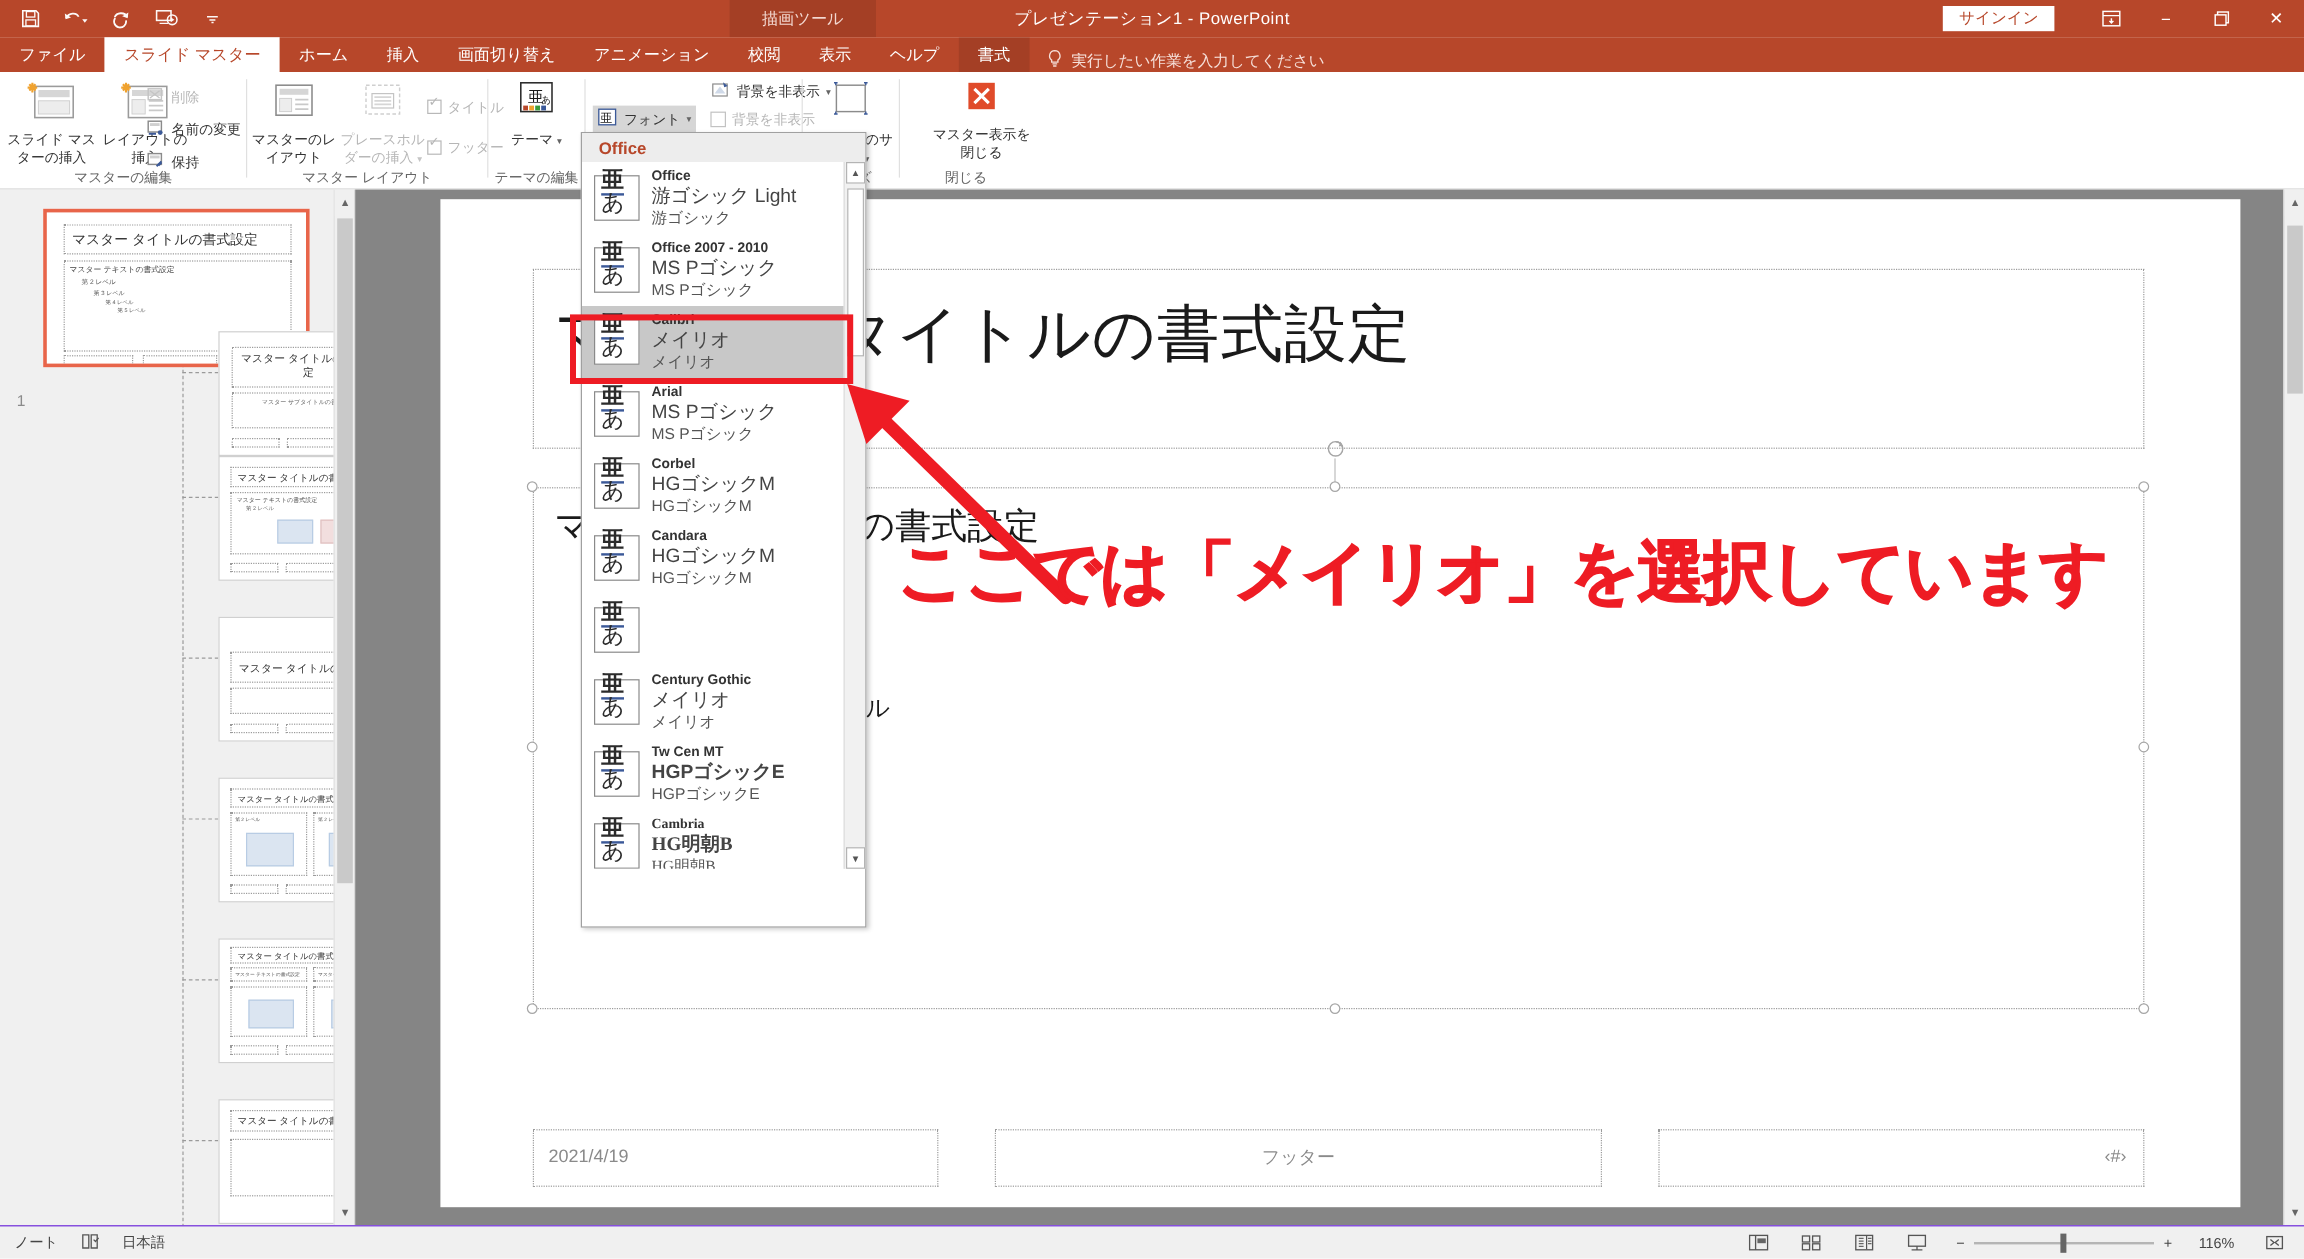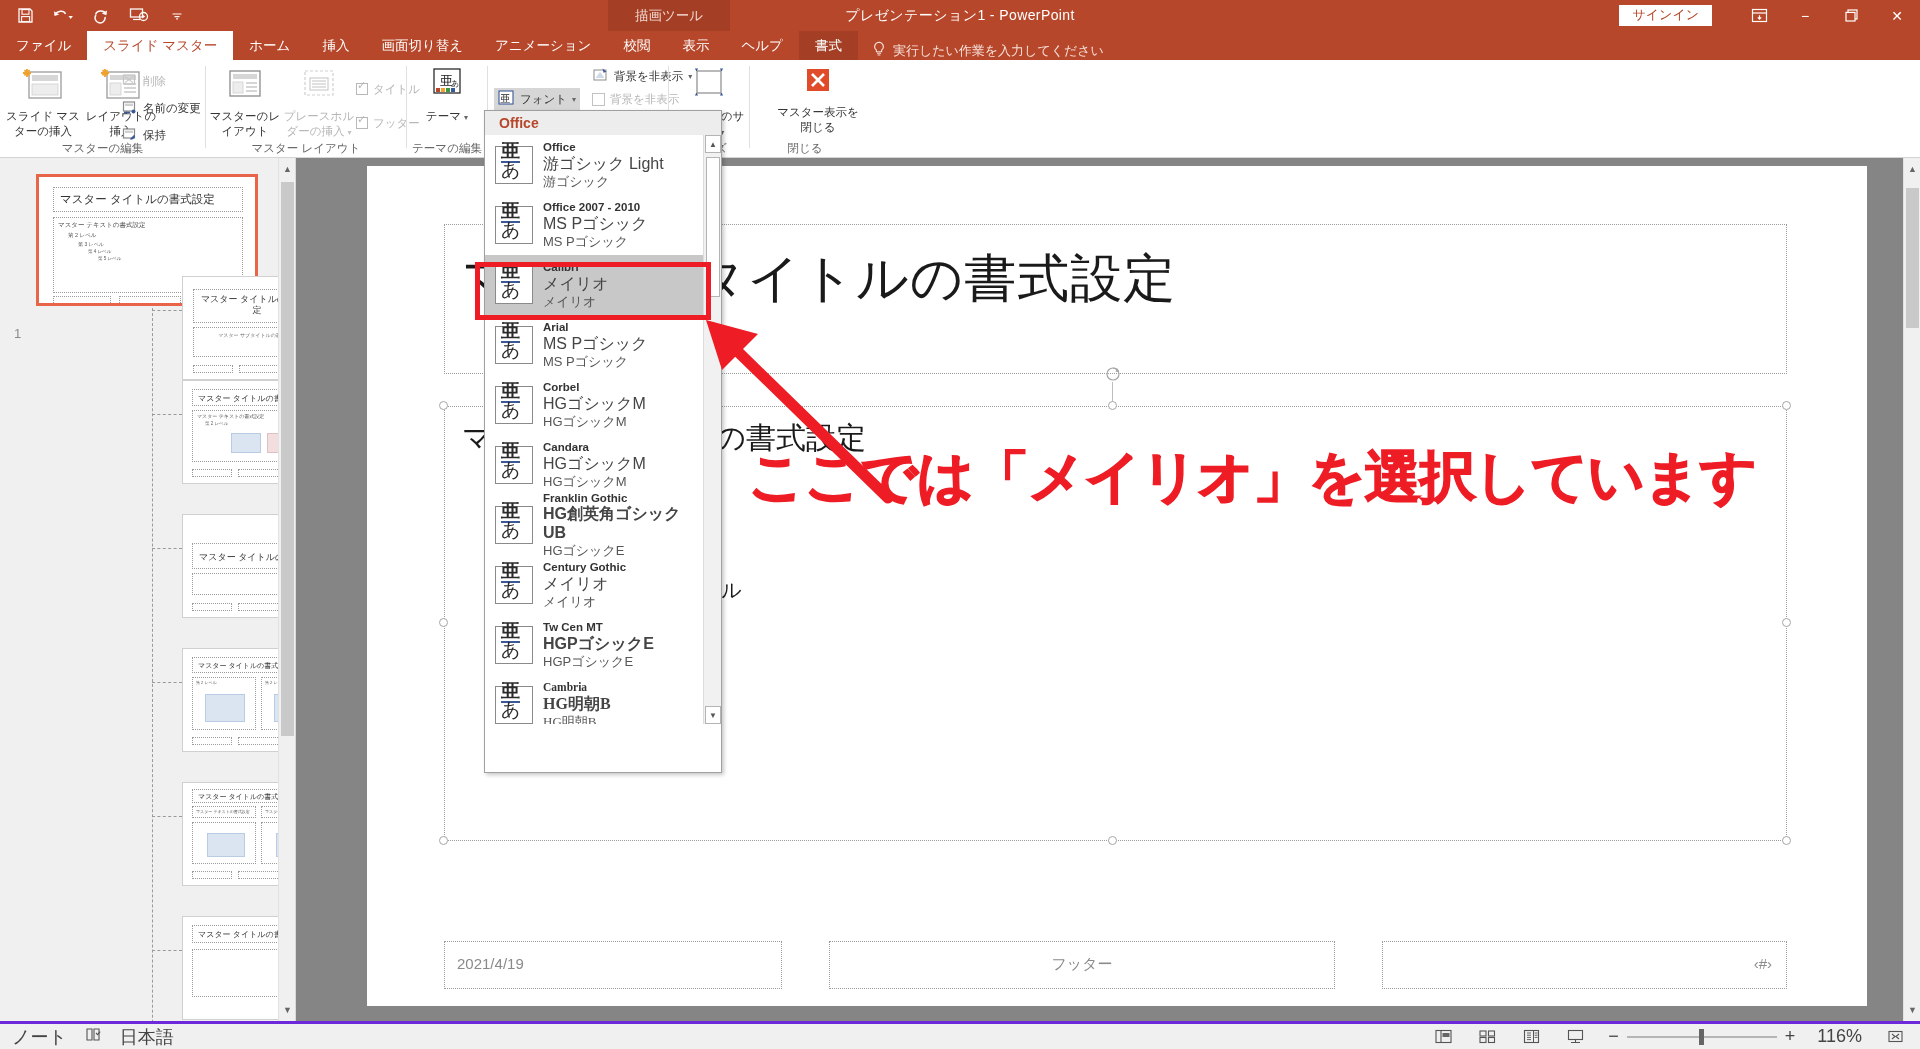--- a/index.html
+++ b/index.html
@@ -205,22 +205,22 @@
   
   .rightscroll {
     position: absolute; right: 0; top: 158px; width: 17px; height: 863px; background: #f0f0f0;
     border-left: 1px solid #e2e2e2;
   }
   .rightscroll .rbar { position: absolute; left: 2px; top: 30px; width: 13px; height: 140px; background: #c9c9c9; }
 
   
   .statusbar {
     position: absolute; left: 0; bottom: 0; width: 1920px; height: 28px;
-    background: #f0f0f0; border-top: 3px solid #6d28d9;
-    display: flex; align-items: center; font-size: 18px; color: #444;
+    background: #f0f0f0; border-top: 1px solid #6d28d9;
+    display: flex; align-items: center; font-size: 12px; color: #444;
   }
   .sb-left { display: flex; align-items: center; gap: 18px; padding-left: 12px; }
   .sb-right { margin-left: auto; display: flex; align-items: center; gap: 22px; padding-right: 14px; }
   .zoomslider { display: flex; align-items: center; gap: 8px; }
   .ztrack { width: 150px; height: 2px; background: #b5b5b5; position: relative; }
   .zthumb { position: absolute; left: 72px; top: -7px; width: 5px; height: 16px; background: #666; }
   .vbtn { display: flex; align-items: center; justify-content: center; width: 22px; height: 20px; color: #555; }
 </style>
 </head>
 <body>
@@ -741,25 +741,20 @@
           <span class="fname" style="display:block;">Candara</span>
           <span class="fmajor" style="display:block;">HGゴシックM</span>
           <span class="fminor" style="display:block;">HGゴシックM</span>
         </span>
       </div>
 
       <div class="fontitem">
         <span class="fontswatch">
             <span class="aa"><b>亜</b>あ</span>
           </span>
-        <span class="fonttexts">
-          <span class="fname" style="display:block;">Franklin Gothic</span>
-          <span class="fmajor" style="display:block; font-weight:bold;">HG創英角ゴシックUB</span>
-          <span class="fminor" style="display:block;">HGゴシックE</span>
-        </span>
       </div>
 
       <div class="fontitem">
         <span class="fontswatch">
             <span class="aa"><b>亜</b>あ</span>
           </span>
         <span class="fonttexts">
           <span class="fname" style="display:block;">Century Gothic</span>
           <span class="fmajor" style="display:block;">メイリオ</span>
           <span class="fminor" style="display:block;">メイリオ</span>

